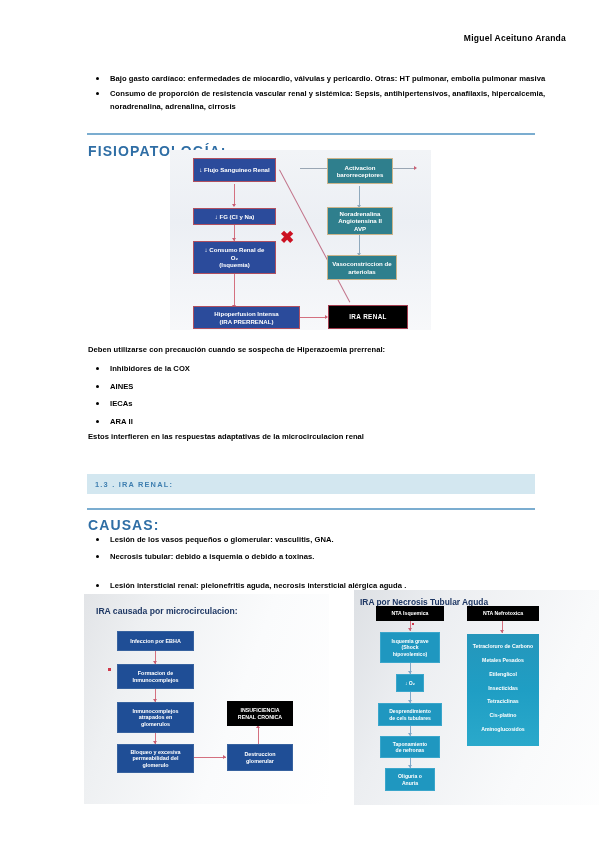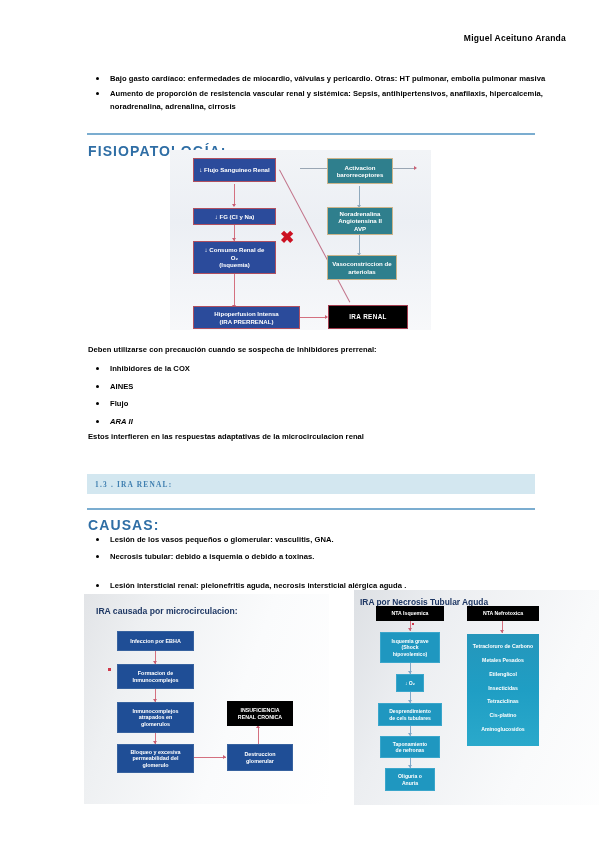--- a/index.html
+++ b/index.html
@@ -198,21 +198,21 @@
 </style>
 </head>
 <body>
 
 <div class="page">
 
   <div class="author">Miguel Aceituno Aranda</div>
 
   <ul class="bullets" style="position:absolute; left:88px; top:72px; width:468px;">
     <li>Bajo gasto cardíaco: enfermedades de miocardio, válvulas y pericardio. Otras: HT pulmonar, embolia pulmonar masiva</li>
-    <li>Aumento de proporción de resistencia vascular renal y sistémica: Sepsis, antihipertensivos, anafilaxis, hipercalcemia, noradrenalina, adrenalina, cirrosis</li>
+    <li>Consumo de proporción de resistencia vascular renal y sistémica: Sepsis, antihipertensivos, anafilaxis, hipercalcemia, noradrenalina, adrenalina, cirrosis</li>
   </ul>
 
   <div class="hrule" style="left:87px; top:133px; width:448px;"></div>
   <div class="sec-heading" style="left:88px; top:143px;">FISIOPATOLOGÍA:</div>
 
   <div class="diagram" id="dg1">
 
     <div class="grayline" style="left:130px; top:18px; width:115px;"></div>
     <div class="arrowhead ah-right" style="left:244px; top:15.5px;"></div>
 
@@ -269,32 +269,32 @@
       <span>Vasoconstriccion de arteriolas</span>
     </div>
 
     <div class="node n-black" style="left:158px; top:155px; width:80px; height:24px; font-size:6.3px; letter-spacing:.4px;">
       <span>IRA RENAL</span>
     </div>
 
     <div class="redx" style="left:110px; top:79px;">✖</div>
   </div>
 
-  <div class="para" style="left:88px; top:343px; width:460px;">Deben utilizarse con precaución cuando se sospecha de Inhibidores prerrenal:</div>
+  <div class="para" style="left:88px; top:343px; width:460px;">Deben utilizarse con precaución cuando se sospecha de Hiperazoemia prerrenal:</div>
 
   <ul class="bullets" style="position:absolute; left:88px; top:362px; width:400px;">
     <li style="margin-bottom:4px;">Inhibidores de la COX</li>
     <li style="margin-bottom:4px;">AINES</li>
-    <li style="margin-bottom:4px;">Flujo</li>
-    <li style="margin-bottom:4px;font-style:italic;">ARA II</li>
+    <li style="margin-bottom:4px;">IECAs</li>
+    <li style="margin-bottom:4px;">ARA II</li>
   </ul>
 
   <div class="para" style="left:88px; top:430px; width:470px;">Estos interfieren en las respuestas adaptativas de la microcirculacion renal</div>
 
-  <div class="band" style="left:87px; top:474px; width:448px; height:20px;font-family:Liberation Serif, serif;">
+  <div class="band" style="left:87px; top:474px; width:448px; height:20px;">
     <div class="band-label">1.3 . IRA RENAL:</div>
   </div>
 
   <div class="hrule" style="left:87px; top:508px; width:448px;"></div>
   <div class="sec-heading" style="left:88px; top:517px;">CAUSAS:</div>
 
   <ul class="bullets" style="position:absolute; left:88px; top:533px; width:460px;">
     <li style="margin-bottom:3px;">Lesión de los vasos pequeños o glomerular: vasculitis, GNA.</li>
     <li style="margin-bottom:16px;">Necrosis tubular: debido a isquemia o debido a toxinas.</li>
     <li style="margin-bottom:7px;">Lesión intersticial renal: pielonefritis aguda, necrosis intersticial alérgica aguda .</li>

